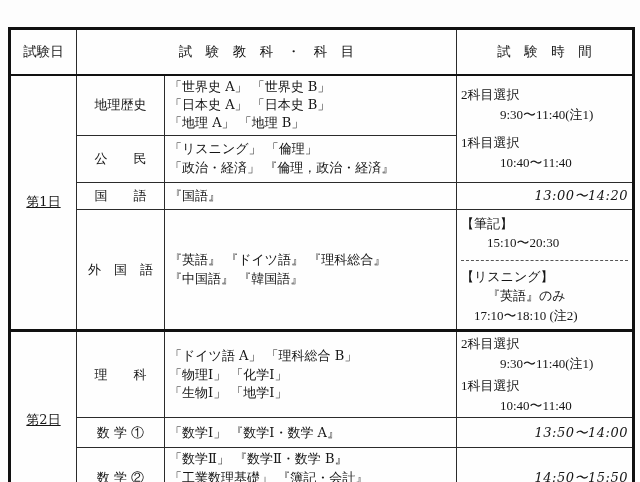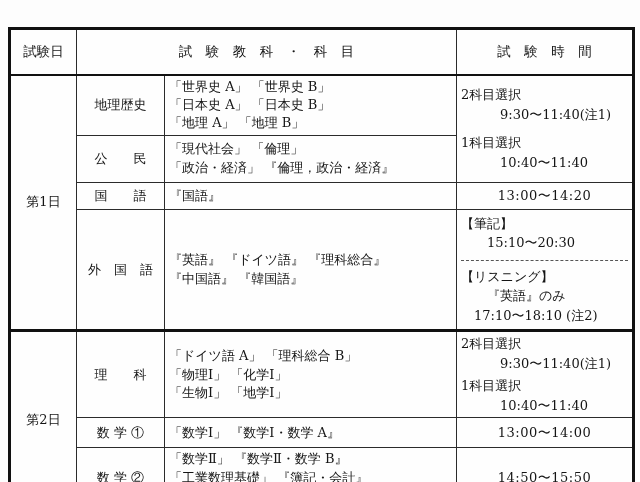--- a/index.html
+++ b/index.html
@@ -23,32 +23,32 @@
     font-size: 13px;
     vertical-align: middle;
     padding: 2px 4px;
   }
   .schedule thead th {
     border-bottom: 2px solid #111;
     font-size: 13.5px;
     text-align: center;
     padding: 4px 0;
   }
-  .day-cell   { text-align: center; font-size: 13.5px; }
+  .day-cell   { text-align: center; font-size: 13.5px; text-decoration: underline; }
   .cat-cell   { text-align: center; padding: 2px 2px; }
   .subj-cell  {
     border-left: 2px dotted #3a3a3a;
     white-space: pre-line;
     text-align: left;
     padding: 4px 6px 4px 9px;
     line-height: 1.42;
   }
   .time-cell  { padding: 2px 8px; line-height: 1.5; }
-  .pre        { white-space: pre-line; }
-  .time-center { text-align: center; letter-spacing: 0.5px; }
+  .pre        { white-space: pre-line; font-family: Liberation Serif, serif; }
+  .time-center { text-align: right; letter-spacing: 0.5px; font-style: italic; }
   .time-stack .block-a { margin-bottom: 9px; }
   .time-stack .block-b { margin-bottom: 0; }
   .time-sci .block-a   { margin-bottom: 3px; }
   .fl-written {
     border-bottom: 1px dashed #555;
     padding: 2px 0 7px 0;
   }
   .fl-listening { padding: 6px 0 2px 0; }
   tr.day2-start td { border-top: 3px solid #111; }
 </style>
@@ -80,21 +80,21 @@
 「地理 A」 「地理 B」</td>
         <td rowspan="2" class="time-cell time-stack">
           <div class="pre block-a">2科目選択
 　　　9:30〜11:40(注1)</div>
           <div class="pre block-b">1科目選択
 　　　10:40〜11:40</div>
         </td>
       </tr>
       <tr style="height:47px">
         <td class="cat-cell">公　　民</td>
-        <td class="subj-cell">「現代社会」 「倫理」
+        <td class="subj-cell">「リスニング」 「倫理」
 「政治・経済」 『倫理，政治・経済』</td>
       </tr>
       <tr style="height:27px">
         <td class="cat-cell">国　　語</td>
         <td class="subj-cell">『国語』</td>
         <td class="time-cell time-center">13:00〜14:20</td>
       </tr>
       <tr style="height:108px">
         <td class="cat-cell">外　国　語</td>
         <td class="subj-cell">『英語』 『ドイツ語』 『理科総合』
@@ -117,21 +117,21 @@
         <td class="time-cell time-sci">
           <div class="pre block-a">2科目選択
 　　　9:30〜11:40(注1)</div>
           <div class="pre block-b">1科目選択
 　　　10:40〜11:40</div>
         </td>
       </tr>
       <tr style="height:30px">
         <td class="cat-cell">数 学 ①</td>
         <td class="subj-cell">「数学Ⅰ」 『数学Ⅰ・数学 A』</td>
-        <td class="time-cell time-center">13:00〜14:00</td>
+        <td class="time-cell time-center">13:50〜14:00</td>
       </tr>
       <tr style="height:58px">
         <td class="cat-cell">数 学 ②</td>
         <td class="subj-cell">「数学Ⅱ」 『数学Ⅱ・数学 B』
 「工業数理基礎」 『簿記・会計』
 『情報関係基礎』</td>
         <td class="time-cell time-center">14:50〜15:50</td>
       </tr>
     </tbody>
   </table>

